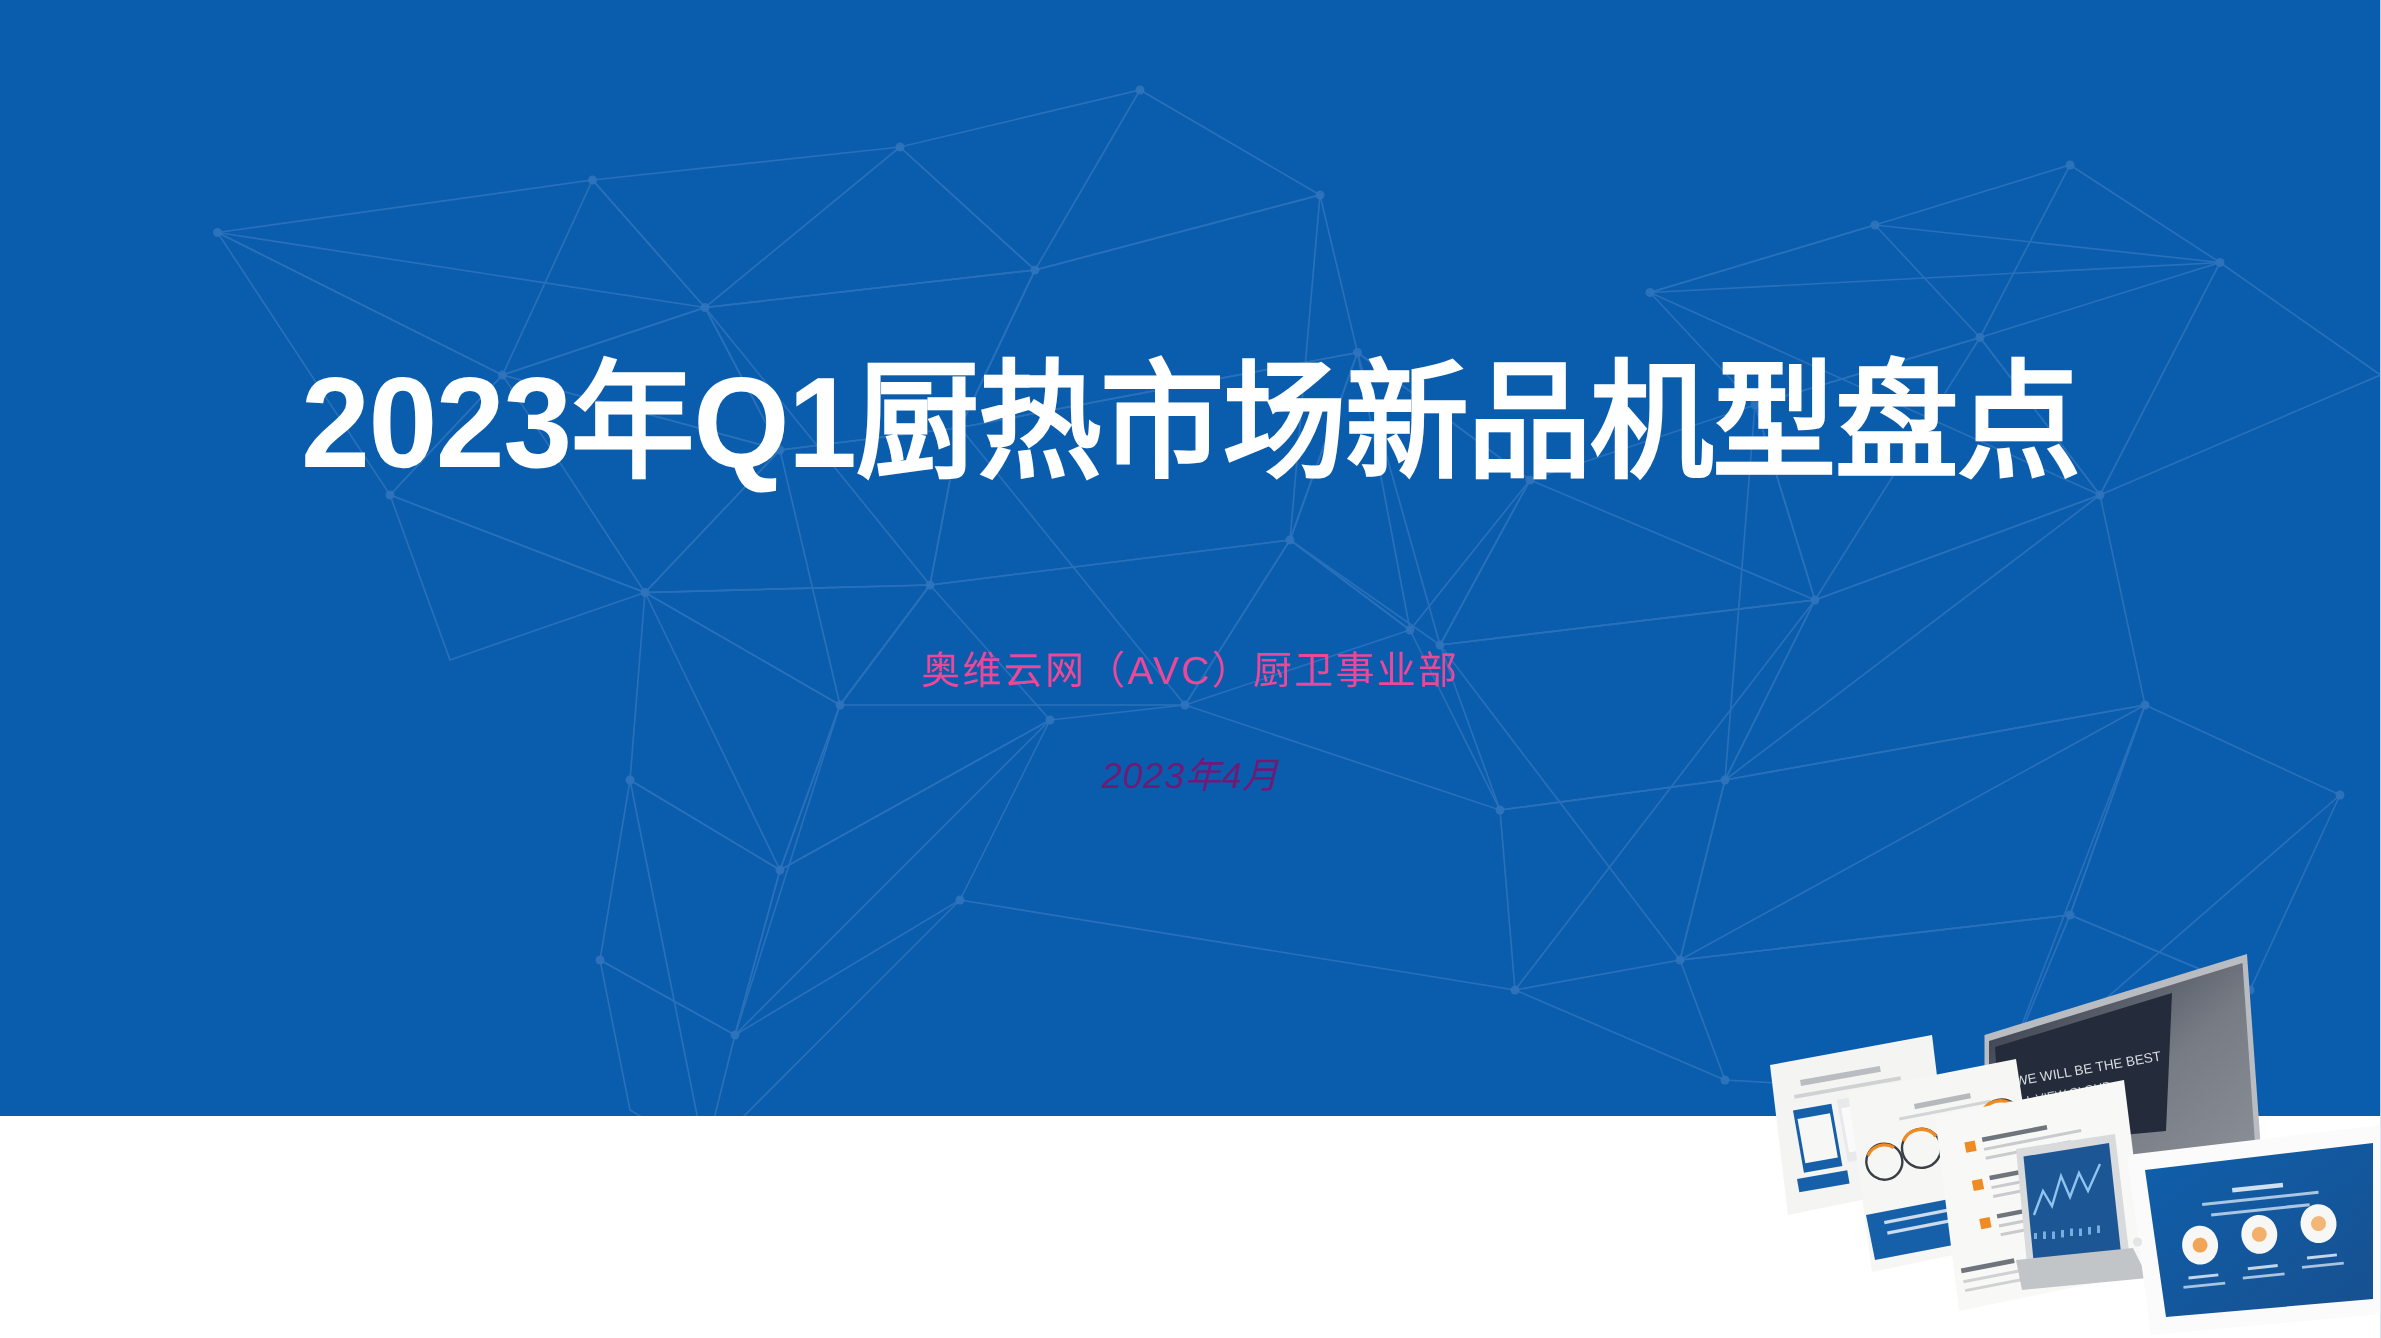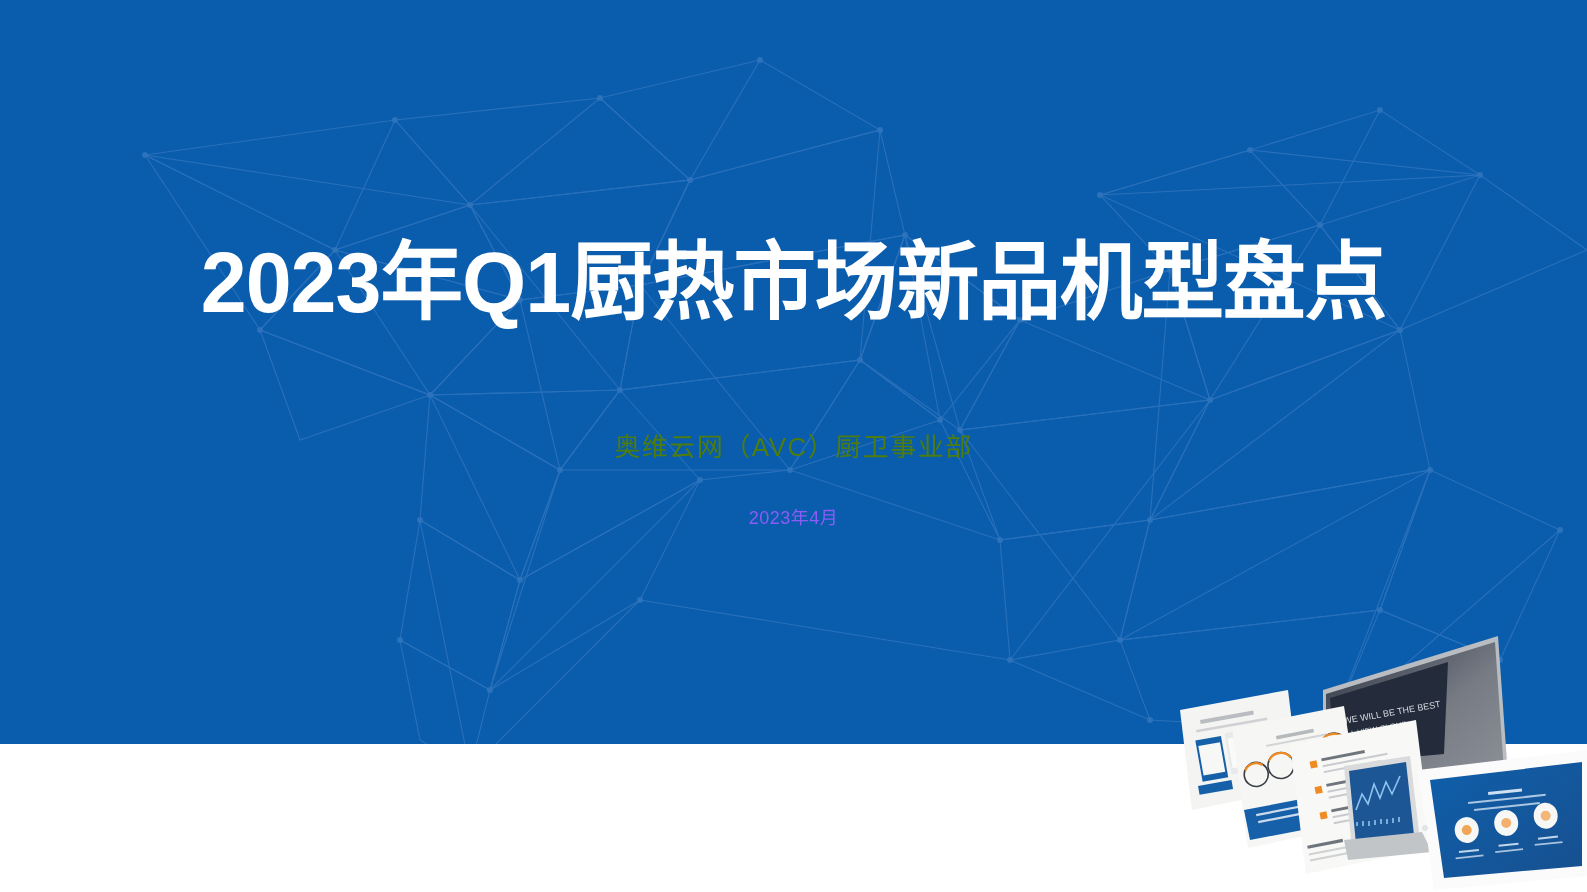--- a/index.html
+++ b/index.html
@@ -64,44 +64,45 @@
   .subtitle-block {
     position: absolute;
     left: 0;
     top: 430px;
     width: 1587px;
     text-align: center;
     z-index: 5;
   }
   .subtitle {
     margin: 0;
-    color: #4d7c0f;
+    color: #ec4899;
     font-size: 26px;
     line-height: 34px;
     font-weight: 400;
     letter-spacing: 1.5px;
     white-space: nowrap;
   }
 
   .date-block {
     position: absolute;
     left: 0;
     top: 502px;
     width: 1587px;
     text-align: center;
     z-index: 5;
   }
   .date-text {
     margin: 0;
-    color: #8b5cf6;
-    font-size: 18px;
+    color: #701a75;
+    font-size: 24px;
     line-height: 32px;
     font-weight: 400;
     letter-spacing: 0.5px;
     white-space: nowrap;
+    font-style: italic;
   }
 
   
   .footer-band {
     position: absolute;
     left: 0;
     top: 744px;
     width: 1587px;
     height: 148px;
     background: #ffffff;

